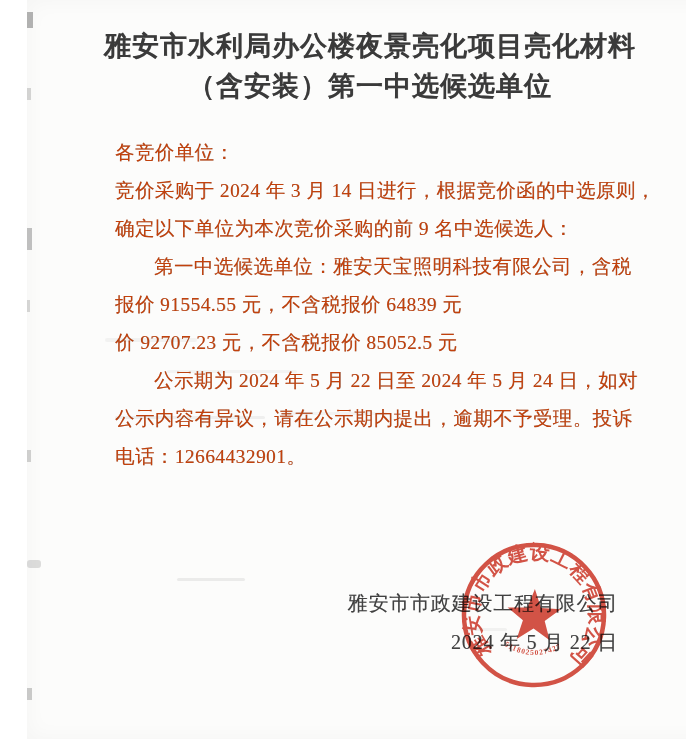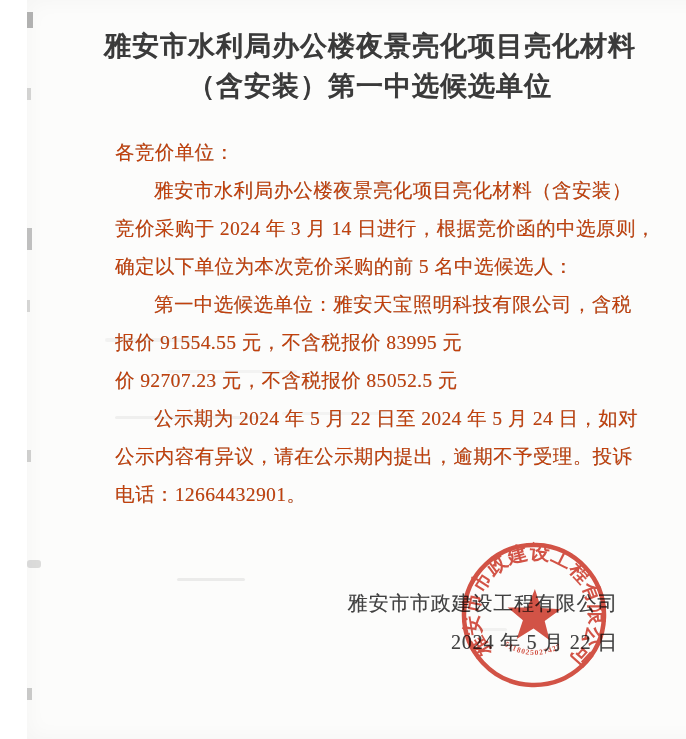--- a/index.html
+++ b/index.html
@@ -47,25 +47,24 @@
 
 <div class="page">
 
   <div class="title">
     <div>雅安市水利局办公楼夜景亮化项目亮化材料</div>
     <div>（含安装）第一中选候选单位</div>
   </div>
 
   <div class="body-text">
     <div class="line">各竞价单位：</div>
-    <div class="line indent">雅安市水利局办公楼夜景亮化项目亮化材料（含安装）</div>
     <div class="line">竞价采购于 2024 年 3 月 14 日进行，根据竞价函的中选原则，</div>
-    <div class="line">确定以下单位为本次竞价采购的前 5 名中选候选人：</div>
+    <div class="line">确定以下单位为本次竞价采购的前 9 名中选候选人：</div>
     <div class="line indent">第一中选候选单位：雅安天宝照明科技有限公司，含税</div>
-    <div class="line">报价 91554.55 元，不含税报价 83995 元</div>
+    <div class="line">报价 91554.55 元，不含税报价 64839 元</div>
     <div class="line">价 92707.23 元，不含税报价 85052.5 元</div>
     <div class="line indent">公示期为 2024 年 5 月 22 日至 2024 年 5 月 24 日，如对</div>
     <div class="line">公示内容有异议，请在公示期内提出，逾期不予受理。投诉</div>
     <div class="line">电话：12664432901。</div>
   </div>
 
   <div class="signature">
     <div>雅安市市政建设工程有限公司</div>
     <div>2024 年 5 月 22 日</div>
   </div>

